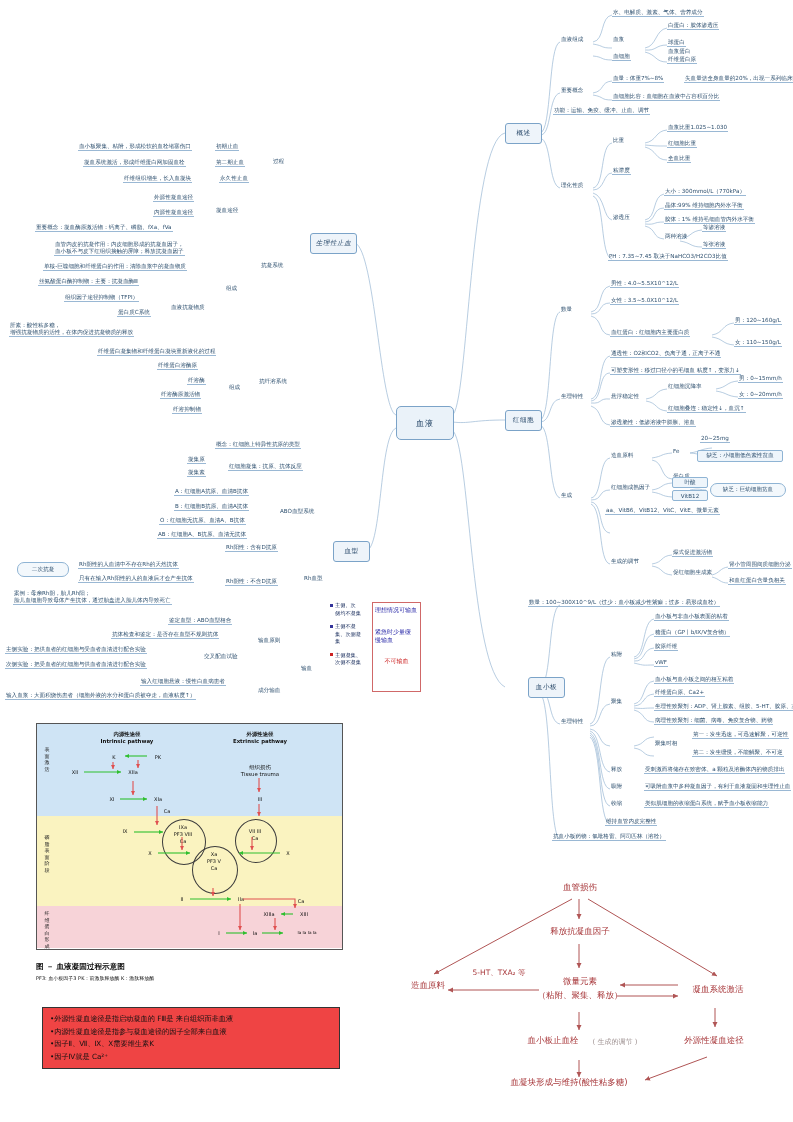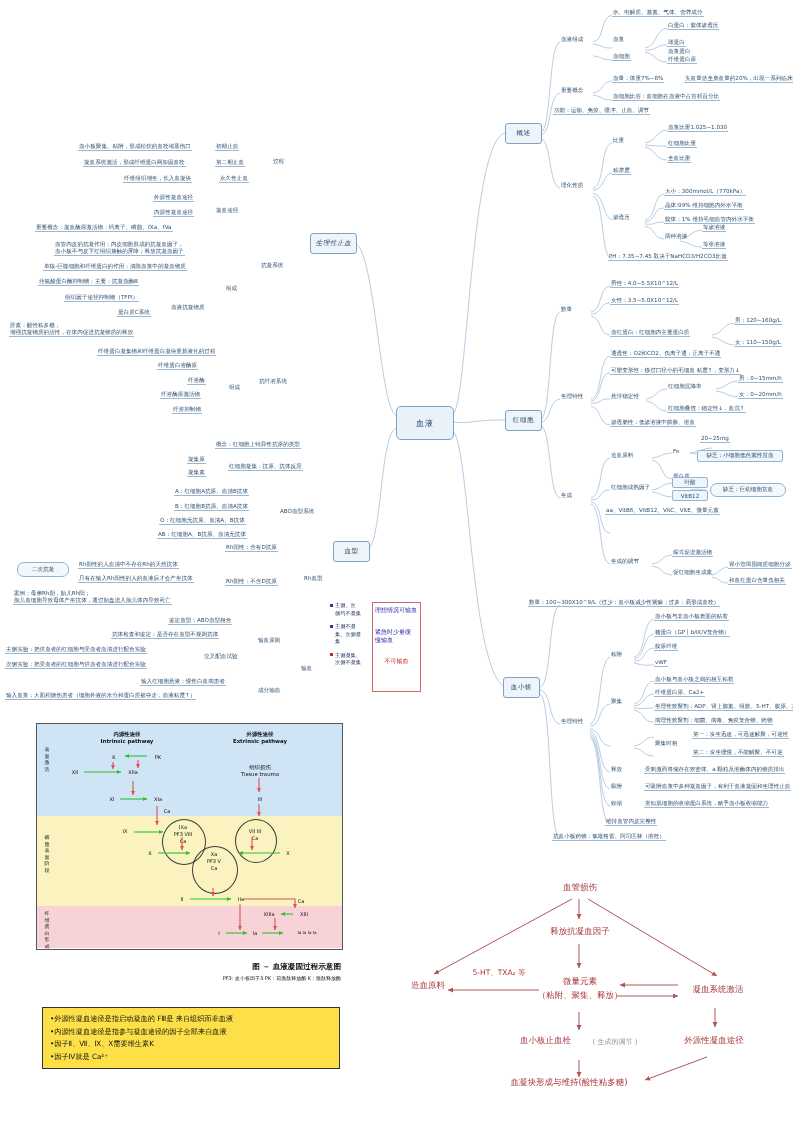--- a/index.html
+++ b/index.html
@@ -36,22 +36,22 @@
   #coag{position:absolute;left:36px;top:723px;width:305px;height:225px;border:1px solid #555;
         background:#fff;}
   .band{position:absolute;left:0;width:100%;}
   .b1{top:0;height:92px;background:#cfe4f5;}
   .b2{top:92px;height:90px;background:#faf3c0;}
   .b3{top:182px;height:42px;background:#f7d3d8;}
   .sidelabel{position:absolute;font-size:5px;color:#222;width:8px;text-align:center;line-height:1.3;}
   .cg{position:absolute;font-size:5px;color:#111;white-space:pre;text-align:center;}
   .cgt{position:absolute;font-size:5.4px;color:#111;text-align:center;font-weight:bold;}
   .circ{position:absolute;border:0.8px solid #3b3b3b;border-radius:50%;background:transparent;}
-  .cap{position:absolute;text-align:right;color:#111;}
-  .notes{position:absolute;border:1px solid #333;background:#fde047;padding:5px 7px;
+  .cap{position:absolute;text-align:left;color:#111;}
+  .notes{position:absolute;border:1px solid #333;background:#ef4444;padding:5px 7px;
          color:#111;font-size:7.2px;line-height:1.75;}
 
   
   #flow{position:absolute;left:392px;top:872px;width:398px;height:248px;color:#a03a3a;}
   .fl{position:absolute;font-size:8.5px;color:#a8383b;text-align:center;white-space:nowrap;}
   .fl.sm{font-size:7px;color:#9c8f8f;}
   .fl.lab{font-size:7.5px;}
 </style>
 </head>
 <body>
@@ -157,21 +157,21 @@
 <div class="rootbox" style="left:396px;top:406px;width:56px;height:32px;">
   <span>血液</span>
 </div>
 
 <div class="lvl1" style="left:505px;top:123px;width:35px;height:19px;">
   <span>概述</span>
     </div>
 <div class="lvl1" style="left:505px;top:410px;width:35px;height:19px;">
   <span>红细胞</span>
     </div>
-<div class="lvl1" style="left:503px;top:677px;width:35px;height:19px;">
+<div class="lvl1" style="left:528px;top:677px;width:35px;height:19px;">
   <span>血小板</span>
     </div>
 <div class="lvl1" style="left:310px;top:233px;width:45px;height:19px;font-style:italic;">
   <span>生理性止血</span>
     </div>
 <div class="lvl1" style="left:333px;top:541px;width:35px;height:19px;">
   <span>血型</span>
     </div>
 
 <div class="node nb" style="left:560px;top:36px;">血液组成</div>
@@ -476,19 +476,19 @@
       <line x1="315" y1="185" x2="253" y2="208"></line>
     </g>
   </svg>
   <div class="fl" style="left:157px;top:10px;width:62px;">血管损伤</div>
   <div class="fl" style="left:143px;top:54px;width:90px;">释放抗凝血因子</div>
   <div class="fl" style="left:152px;top:104px;width:72px;">微量元素</div>
   <div class="fl" style="left:144px;top:118px;width:88px;">（粘附、聚集、释放）</div>
   <div class="fl" style="left:12px;top:108px;width:48px;">造血原料</div>
   <div class="fl lab" style="left:68px;top:96px;width:78px;">5-HT、TXA₂ 等</div>
   <div class="fl" style="left:286px;top:112px;width:80px;">凝血系统激活</div>
-  <div class="fl" style="left:128px;top:163px;width:66px;text-align:left;">血小板止血栓</div>
+  <div class="fl" style="left:128px;top:163px;width:66px;text-align:center;">血小板止血栓</div>
   <div class="fl sm" style="left:196px;top:165px;width:54px;">( 生成的调节 )</div>
   <div class="fl" style="left:282px;top:163px;width:80px;">外源性凝血途径</div>
   <div class="fl" style="left:102px;top:205px;width:150px;">血凝块形成与维持(酸性粘多糖)</div>
 </div>
 
 </div>
 
 </body></html>

